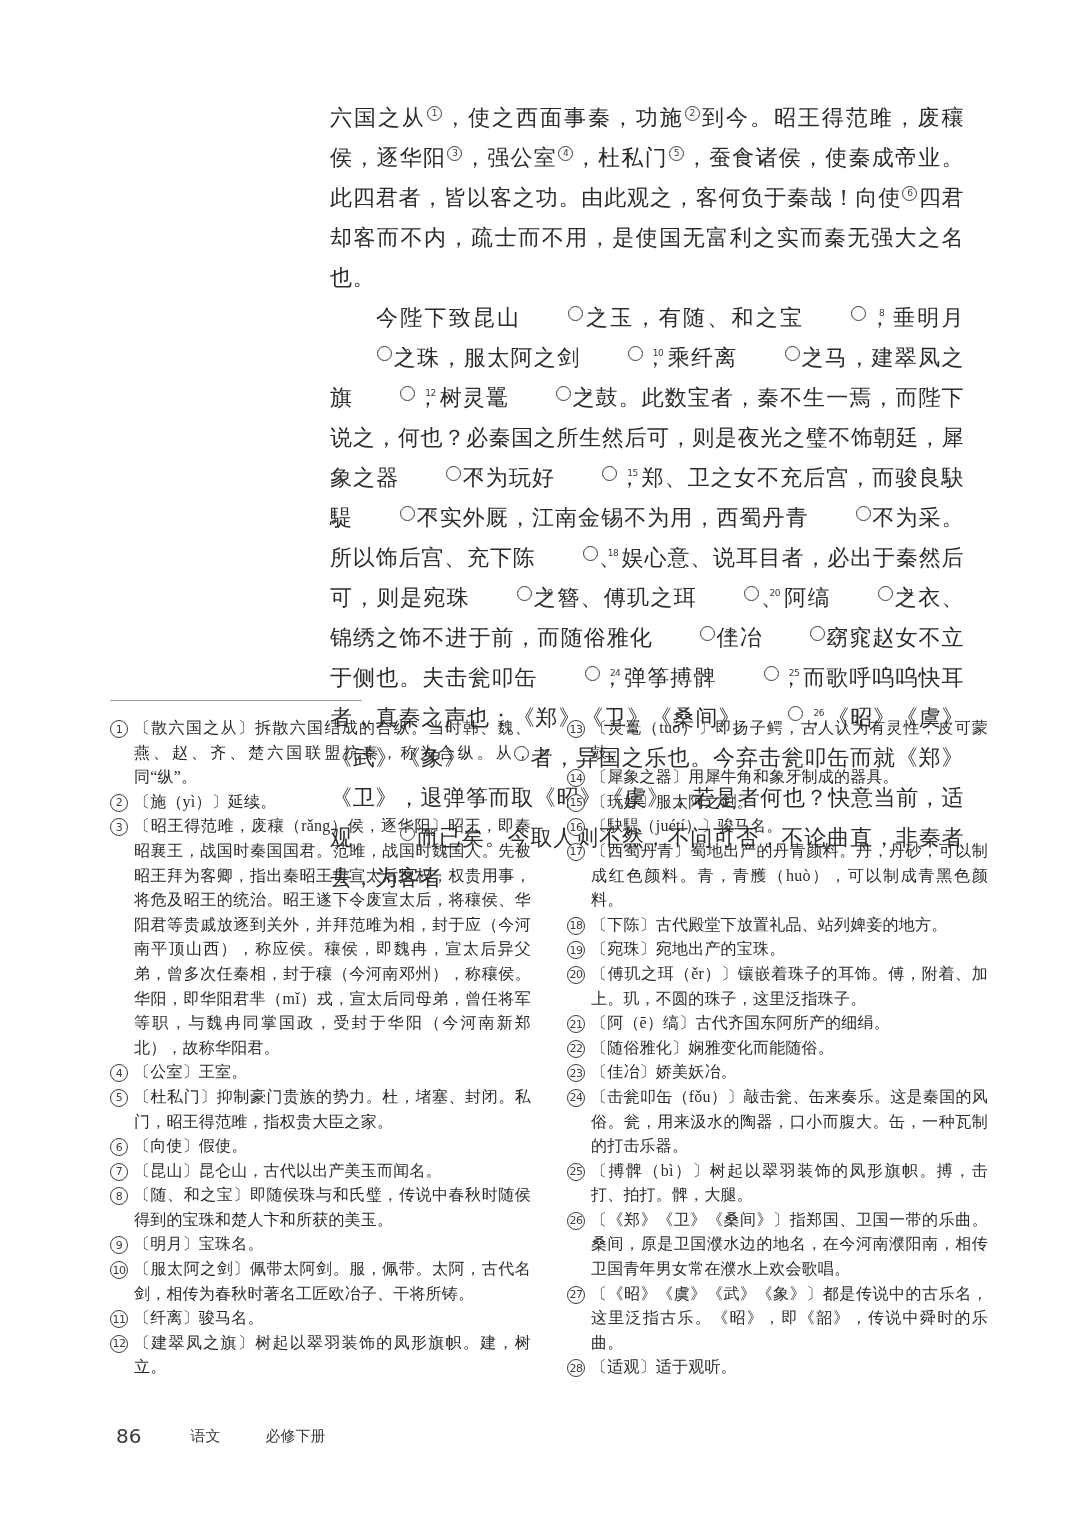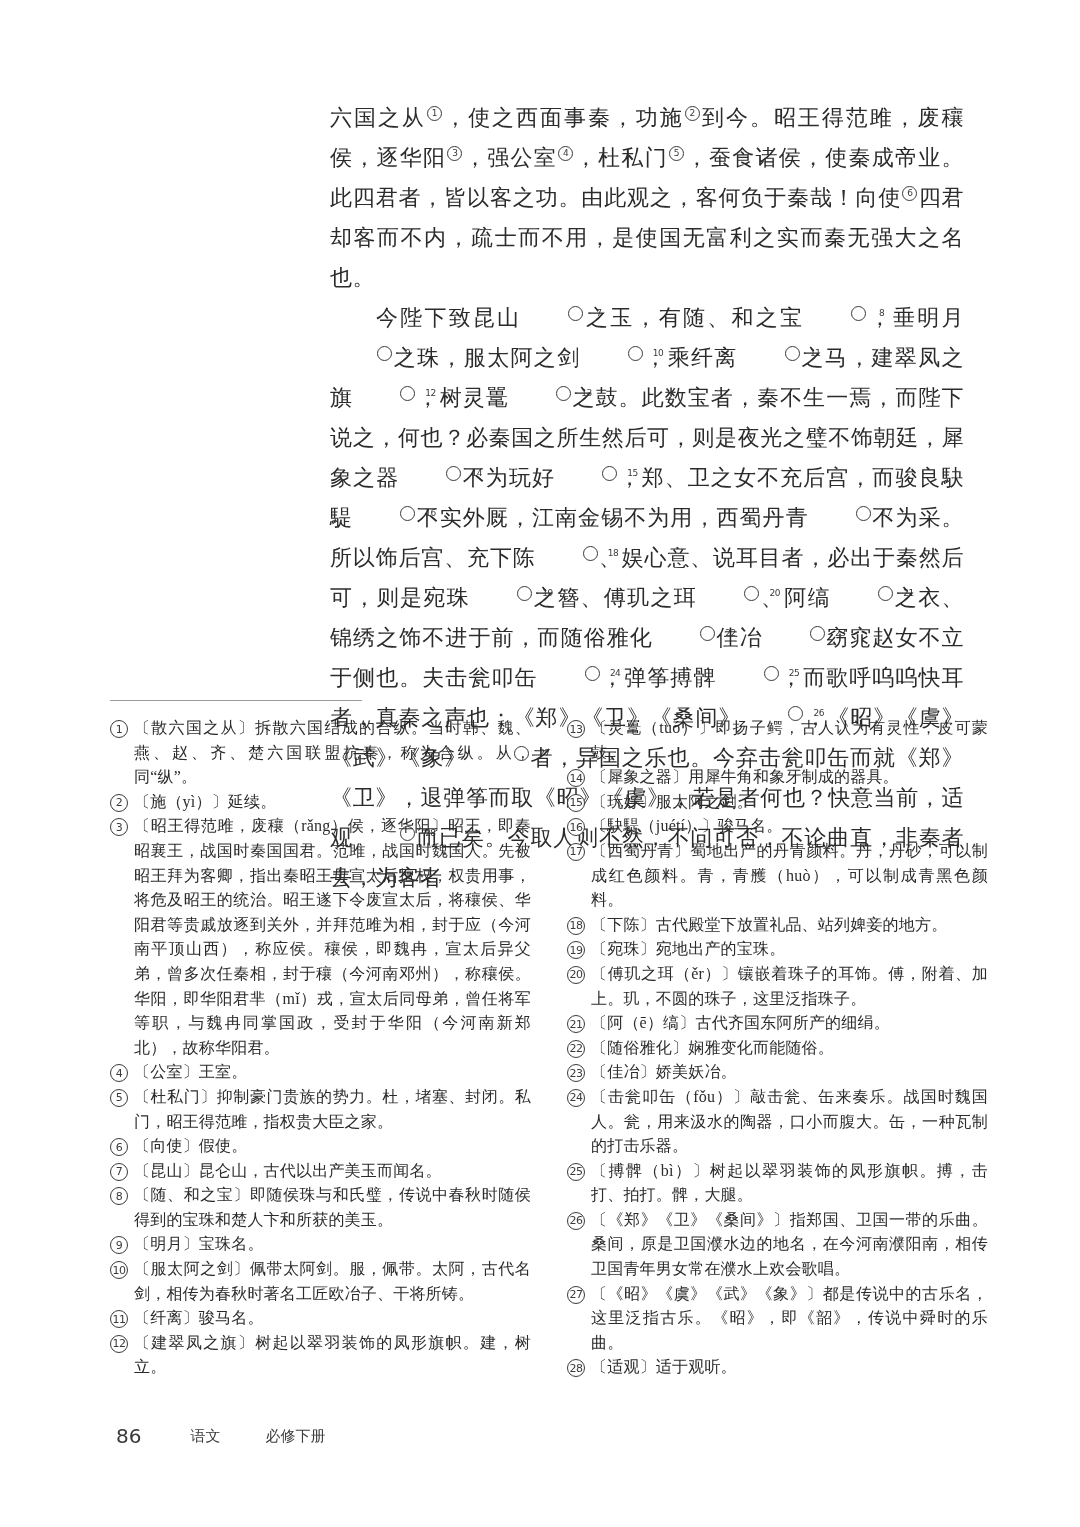--- a/index.html
+++ b/index.html
@@ -210,21 +210,21 @@
         <div class="note">
           <span class="circ circ-lg note-num">22</span>
           <span class="note-text">〔随俗雅化〕娴雅变化而能随俗。</span>
         </div>
         <div class="note">
           <span class="circ circ-lg note-num">23</span>
           <span class="note-text">〔佳冶〕娇美妖冶。</span>
         </div>
         <div class="note">
           <span class="circ circ-lg note-num">24</span>
-          <span class="note-text">〔击瓮叩缶（fǒu）〕敲击瓮、缶来奏乐。战国时魏国人。瓮，用来汲水的陶器，口小而腹大。缶，一种瓦制的打击乐器。</span>
+          <span class="note-text">〔击瓮叩缶（fǒu）〕敲击瓮、缶来奏乐。这是秦国的风俗。瓮，用来汲水的陶器，口小而腹大。缶，一种瓦制的打击乐器。</span>
         </div>
         <div class="note">
           <span class="circ circ-lg note-num">25</span>
           <span class="note-text">〔搏髀（bì）〕树起以翠羽装饰的凤形旗帜。搏，击打、拍打。髀，大腿。</span>
         </div>
         <div class="note">
           <span class="circ circ-lg note-num">26</span>
           <span class="note-text">〔《郑》《卫》《桑间》〕指郑国、卫国一带的乐曲。桑间，原是卫国濮水边的地名，在今河南濮阳南，相传卫国青年男女常在濮水上欢会歌唱。</span>
         </div>
         <div class="note">

